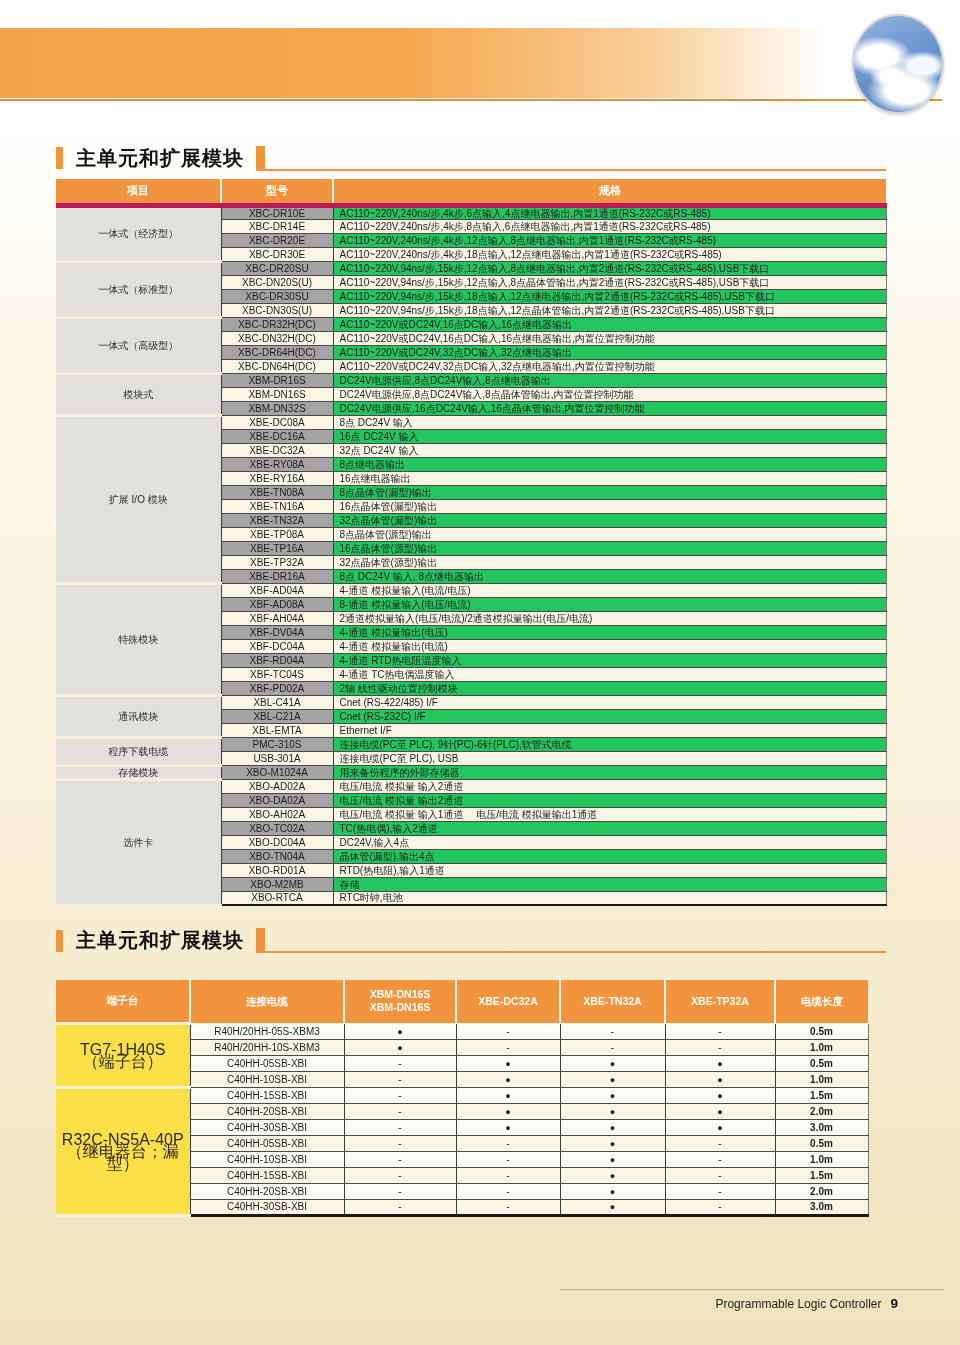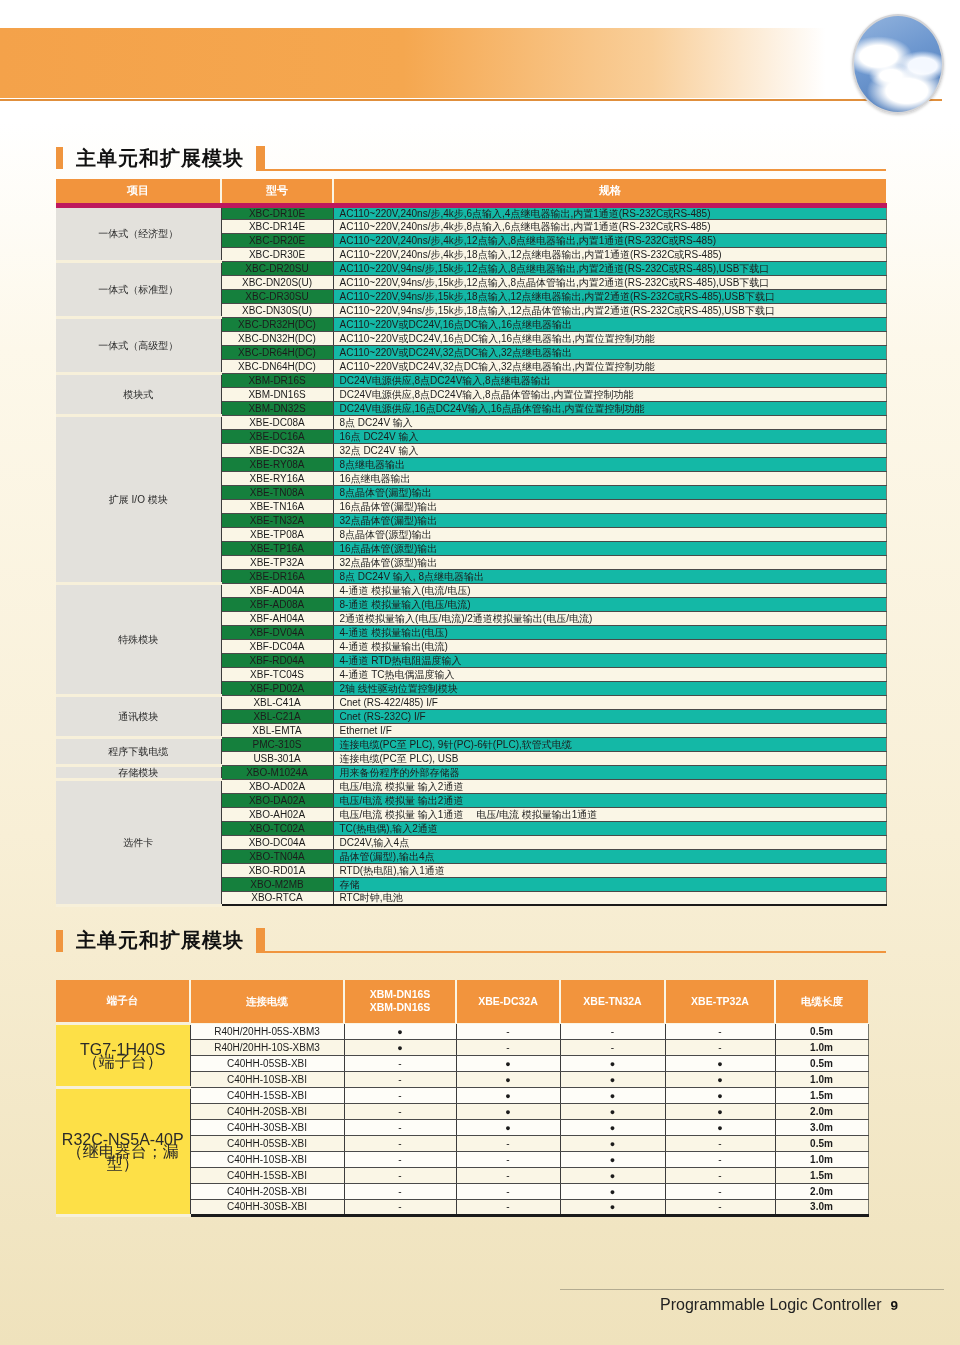--- a/index.html
+++ b/index.html
@@ -32,41 +32,41 @@
   .tafter .line { position:absolute; left:0; right:0; bottom:0; height:2px; background:#f0953e; }
   table { border-collapse:collapse; table-layout:fixed; }
   
   .t1 { width:830px; margin-top:8px; border-bottom:2px solid #1a1a1a; }
   .t1 th { background:#f2943d; color:#fff; font-size:11px; font-weight:bold; height:26px;
     border-right:2px solid #fbf5e4; border-bottom:5px solid #be185d; }
   .t1 th:last-child { border-right:none; }
   .t1 td { height:14px; font-size:10px; line-height:11px; white-space:nowrap; overflow:hidden; }
   .t1 td.cat { background:#e3e1dc; text-align:center; font-size:10px; color:#2a2a2a;
     border-right:1px solid #3c3c3c; border-bottom:3px solid #f7f0da; border-top:3px solid #f7f0da; }
-  .t1 td.model { text-align:center; background:#15803d; border-bottom:1px solid #4a4a4a;
+  .t1 td.model { text-align:center; background:#a3a3a3; border-bottom:1px solid #4a4a4a;
     border-right:1px solid #3c3c3c; }
-  .t1 td.spec { background:#14b8a6; padding-left:6px; border-bottom:1px solid #4a4a4a;
+  .t1 td.spec { background:#22c55e; padding-left:6px; border-bottom:1px solid #4a4a4a;
     border-right:1px solid #7a7a6e; }
   .t1 tr:nth-child(even) td.model, .t1 tr:nth-child(even) td.spec { background:#faf6e6; }
   
   .t2 { width:812px; margin-top:26px; border-bottom:3px solid #1a1a1a; }
   .t2 th { background:#f2943d; color:#fff; font-size:10.5px; font-weight:bold; height:44px;
     border-right:2px solid #fbf5e4; border-bottom:1px solid #fbf5e4; white-space:pre-line; line-height:13px; }
   .t2 th:last-child { border-right:none; }
   .t2 td { height:16px; font-size:10px; text-align:center; white-space:pre-line; line-height:12px;
     background:#fefdf8; border-bottom:1px solid #4a4a4a; border-right:1px solid #3c3c3c; }
   .t2 td:last-child { border-right:1px solid #7a7a6e;font-weight:bold; }
   .t2 td.term { background:#fde047; font-size:16px; color:#2a2a2a;
     border-bottom:3px solid #f7f0da; border-top:3px solid #f7f0da; }
   .t2 td.mark-dot { font-size:9px; }
   .t2 tr:nth-child(even) td:not(.term) { background:#faf6e6; }
   
   .footer-rule { position:absolute; left:560px; top:1289px; width:384px; height:1px; background:#b3ab91; }
   .footer { position:absolute; right:62px; top:1296px; display:flex; align-items:baseline; }
-  .footer .ftext { font-size:16px; color:#222; }
+  .footer .ftext { font-size:12px; color:#222; }
   .footer .fpage { font-size:13.5px; font-weight:bold; margin-left:9px; color:#111; }
 </style>
 </head>
 <body>
 
 <div class="band"></div>
 <div class="band-line"></div>
 <div class="cloud"></div>
 
 <div class="content">

